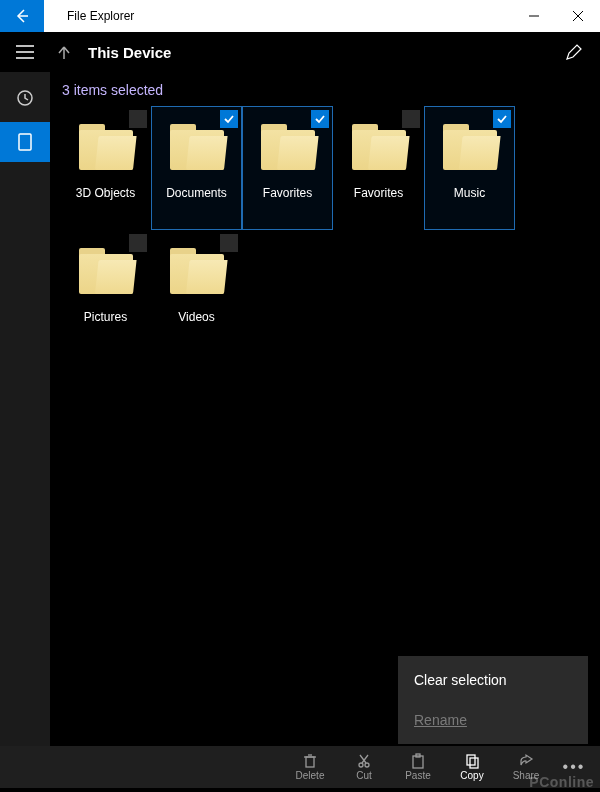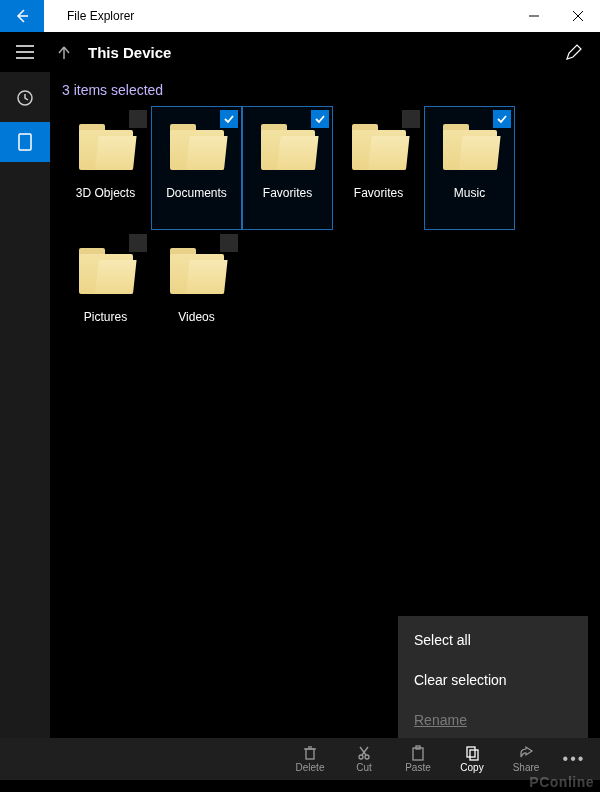--- a/index.html
+++ b/index.html
@@ -37,21 +37,21 @@
   .check.off { background: #2b2b2b; }
   .check.on { background: #0078d7; }
   .item-label { color: #fff; font-size: 12px; margin-top: 16px; text-align: center; max-width: 86px; overflow: hidden; white-space: nowrap; }
 
   
   .menu { position: absolute; right: 12px; bottom: 48px; width: 190px; background: #2b2b2b; box-shadow: 0 2px 8px rgba(0,0,0,0.6); padding: 4px 0; }
   .menu-item { padding: 12px 16px; font-size: 14px; color: #fff; }
   .menu-item.disabled { color: #7a7a7a; text-decoration: underline; }
 
   
-  .cmdbar { position: absolute; left: 0; right: 0; bottom: 12px; height: 42px; background: #1f1f1f; display: flex; justify-content: flex-end; align-items: center; padding-right: 6px; gap: 2px; }
+  .cmdbar { position: absolute; left: 0; right: 0; bottom: 4px; height: 42px; background: #1f1f1f; display: flex; justify-content: flex-end; align-items: center; padding-right: 6px; gap: 2px; }
   .cmd { width: 52px; height: 42px; display: flex; flex-direction: column; align-items: center; justify-content: center; gap: 1px; }
   .cmd.active { color: #fff; }
   .cmd-label { font-size: 10px; color: #9a9a9a; }
   .cmd.active .cmd-label { color: #fff; }
   .more { width: 40px; height: 42px; display: flex; align-items: center; justify-content: center; color: #bbb; font-size: 16px; letter-spacing: 2px; }
 
   
   .watermark { position: absolute; right: 6px; bottom: 2px; color: rgba(255,255,255,0.25); font-size: 14px; font-weight: 600; letter-spacing: 0.5px; pointer-events: none; }
 
   svg { display: block; }
@@ -189,21 +189,20 @@
           <div class="folder-back"></div>
           <div class="folder-body"></div>
           <div class="folder-flap"></div>
         </div>
         <div class="item-label">Videos</div>
       </div>
     </div>
 </div>
 
 <div class="menu" id="menu">
-    <div class="menu-item">Select all</div>
     <div class="menu-item">Clear selection</div>
     <div class="menu-item disabled">Rename</div>
   </div>
 
 <div class="cmdbar" id="cmdbar">
   <div class="cmd" style="color: rgb(154, 154, 154);">
       <span style="color: inherit;">
         <svg width="16" height="16">
           <rect x="4" y="4" width="8" height="10" stroke="currentColor" stroke-width="1.3" fill="none"></rect>
           <line x1="2" y1="4" x2="14" y2="4" stroke="currentColor" stroke-width="1.3"></line>

